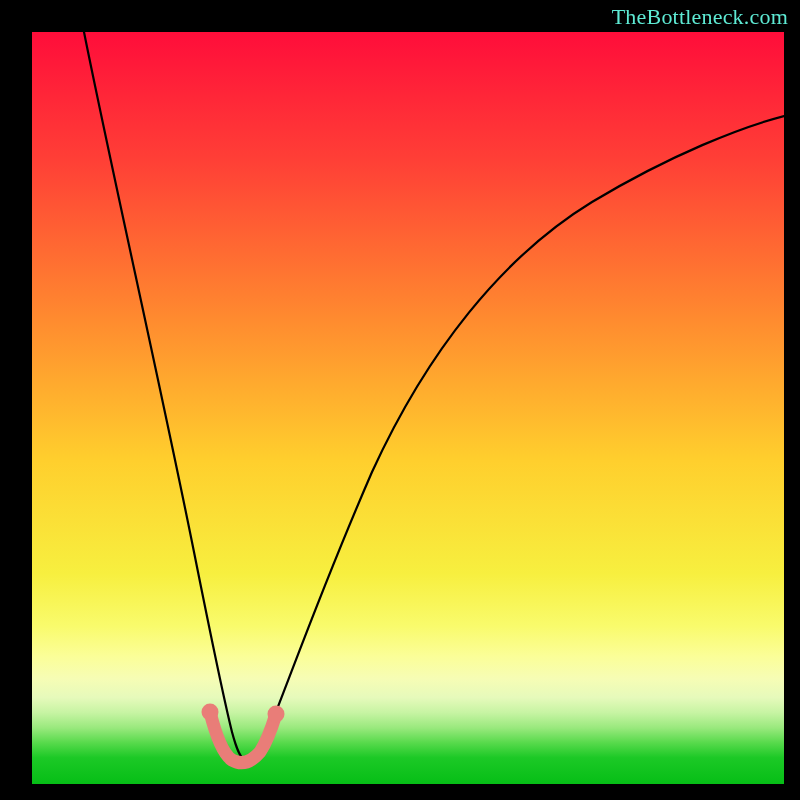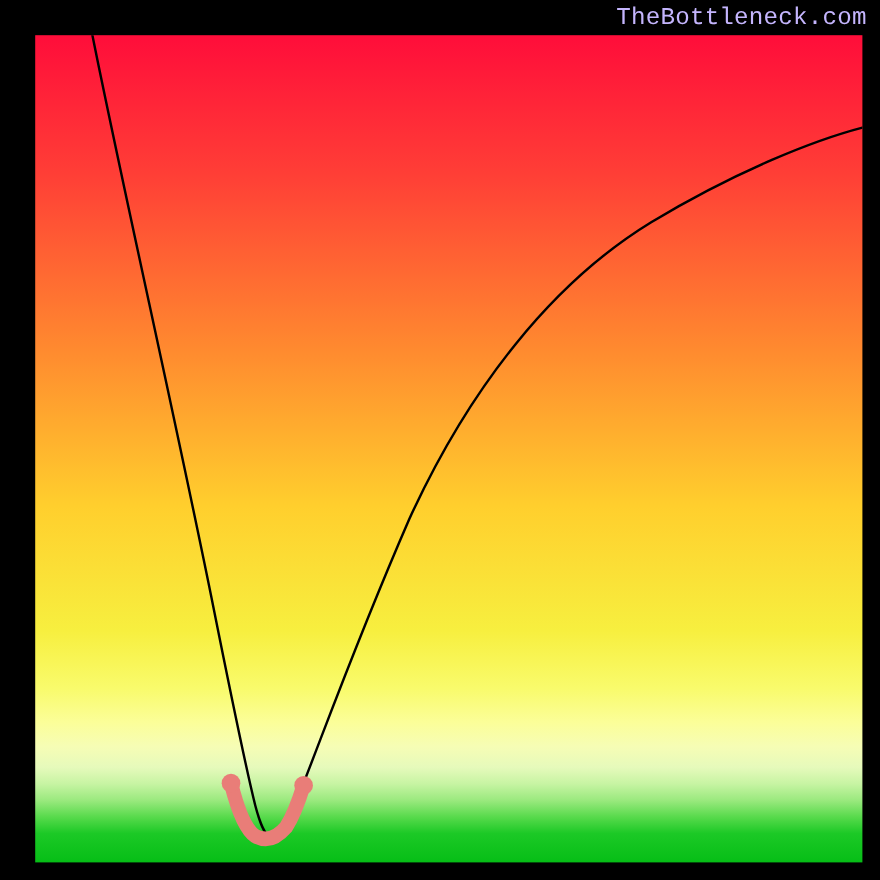--- a/index.html
+++ b/index.html
@@ -44,23 +44,23 @@
     position: absolute;
     left: 0;
     top: 0;
     width: 752px;
     height: 752px;
   }
   .watermark {
     position: absolute;
     top: 4px;
     right: 12px;
-    font-family: Liberation Mono, monospace;
+    font-family: Liberation Serif, serif;
     font-size: 22px;
-    color: #c4b5fd;
+    color: #5eead4;
     letter-spacing: 0.2px;
     user-select: none;
   }
 </style>
 </head>
 <body>
 
 <div class="frame">
   <div class="plot">
 

